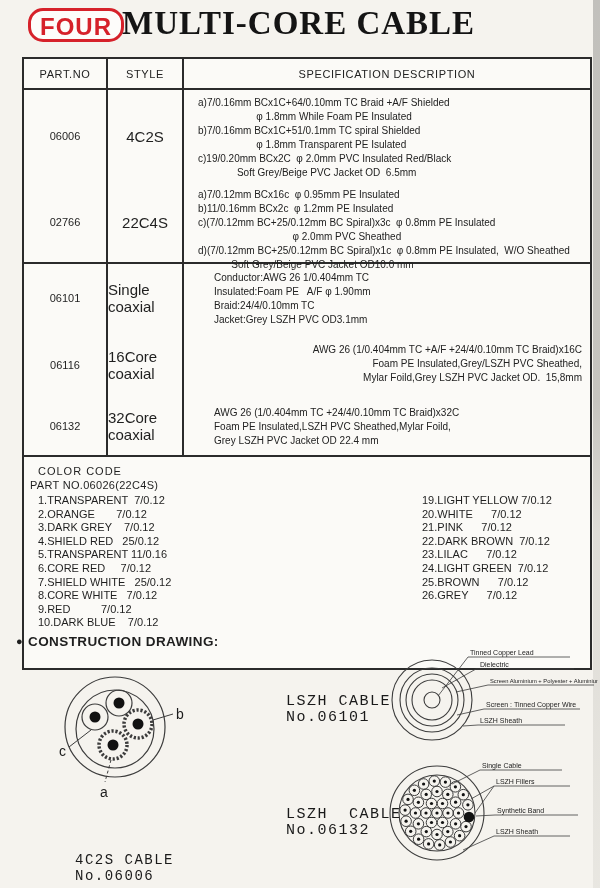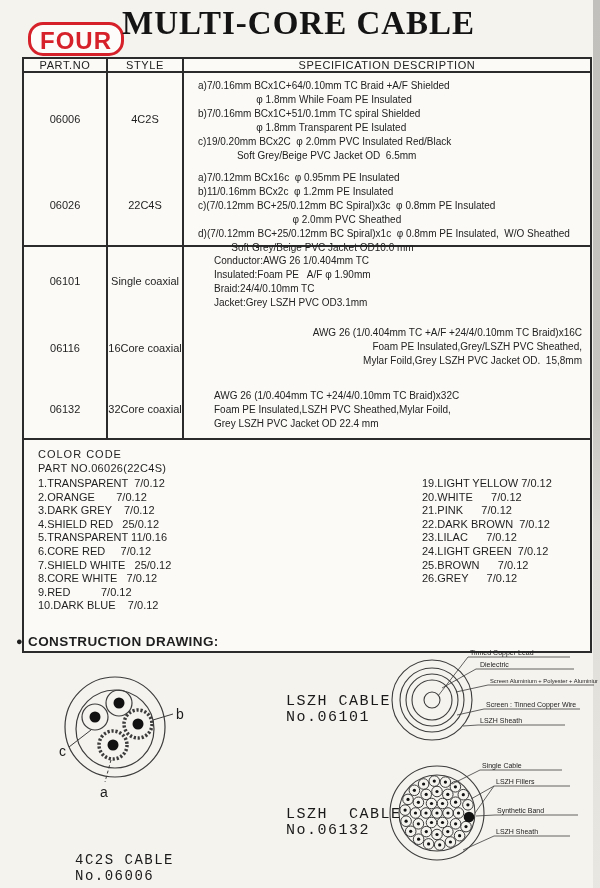--- a/index.html
+++ b/index.html
@@ -8,49 +8,49 @@
     background:#f5f3ee; color:#1f1f1f;
     font-family:"Liberation Sans", sans-serif;
   }
   .scan-edge {
     position:absolute; right:0; top:0; width:7px; height:888px;
     background:linear-gradient(to bottom,#8e8d8a 0%,#97958f 45%,#c7c5bf 60%,#dcdad4 100%);
     opacity:.5;
   }
   
   .hdr-logo {
-    position:absolute; left:28px; top:22px; height:34px;
+    position:absolute; left:28px; top:8px; height:34px;
     border:3px solid #d6212a; border-radius:15px; padding:2px 9px 0 9px;
     color:#d6212a; font-weight:bold; font-size:24px; letter-spacing:1px;
     background:#fdfcfa;
   }
   .hdr-title {
     position:absolute; left:122px; top:5px;
     font-family:"Liberation Serif", serif; font-weight:bold;
     font-size:33px; letter-spacing:1px; color:#141414;
   }
   
   .tbl {
     position:absolute; left:22px; top:57px; width:570px;
     border:2px solid #2b2b2b; background:#fbfaf7;
   }
   .trow { display:flex; width:100%; }
   .c1 { width:84px; border-right:2px solid #2b2b2b; display:flex; align-items:center; justify-content:center; font-size:11px; }
-  .c2 { width:76px; border-right:2px solid #2b2b2b; display:flex; align-items:center; justify-content:center; font-size:11px; }
+  .c2 { width:76px; border-right:2px solid #2b2b2b; display:flex; align-items:center; justify-content:center; font-size:15px; }
   .c3 { flex:1; }
-  .th-row { height:14px; border-bottom:2px solid #2b2b2b; }
+  .th-row { height:31px; border-bottom:2px solid #2b2b2b; }
   .th { font-size:11px; letter-spacing:.6px; color:#222; }
   .sep { border-bottom:2px solid #2b2b2b; }
   .spec { white-space:pre; font-size:10px; line-height:14px; padding:6px 0 0 14px; color:#222; }
   .spec-mid { padding:7px 0 0 30px; }
   .spec-low { padding:11px 8px 0 30px;text-align:right; }
   
   .cc { position:relative; height:211px; font-size:11px; }
   .cc-title { position:absolute; left:14px; top:8px; letter-spacing:1px; }
-  .cc-sub   { position:absolute; left:14px; top:22px; letter-spacing:.3px; }
+  .cc-sub   { position:absolute; left:6px; top:22px; letter-spacing:.3px; }
   .cc-col   { position:absolute; top:37px; white-space:pre; line-height:13.6px; }
   
   .cd-heading {
     position:absolute; left:16px; top:634px;
     font-size:13.5px; font-weight:bold; letter-spacing:.4px;
   }
   .cd-heading .blt { font-size:11px; margin-right:5px; vertical-align:1px; }
   .fig { position:absolute; }
   .mono-cap {
     position:absolute; font-family:"Liberation Mono", monospace;
@@ -83,21 +83,21 @@
     <div class="c2">4C2S</div>
     <div class="c3 spec">a)7/0.16mm BCx1C+64/0.10mm TC Braid +A/F Shielded
                      φ 1.8mm While Foam PE Insulated
 b)7/0.16mm BCx1C+51/0.1mm TC spiral Shielded
                      φ 1.8mm Transparent PE Isulated
 c)19/0.20mm BCx2C  φ 2.0mm PVC Insulated Red/Black
               Soft Grey/Beige PVC Jacket OD  6.5mm</div>
   </div>
 
   <div class="trow sep" style="height:82px">
-    <div class="c1">06026</div>
+    <div class="c1">02766</div>
     <div class="c2">22C4S</div>
     <div class="c3 spec">a)7/0.12mm BCx16c  φ 0.95mm PE Insulated
 b)11/0.16mm BCx2c  φ 1.2mm PE Insulated
 c)(7/0.12mm BC+25/0.12mm BC Spiral)x3c  φ 0.8mm PE Insulated
                                   φ 2.0mm PVC Sheathed
 d)(7/0.12mm BC+25/0.12mm BC Spiral)x1c  φ 0.8mm PE Insulated,  W/O Sheathed
             Soft Grey/Beige PVC Jacket OD10.0 mm</div>
   </div>
 
   <div class="trow" style="height:68px">

